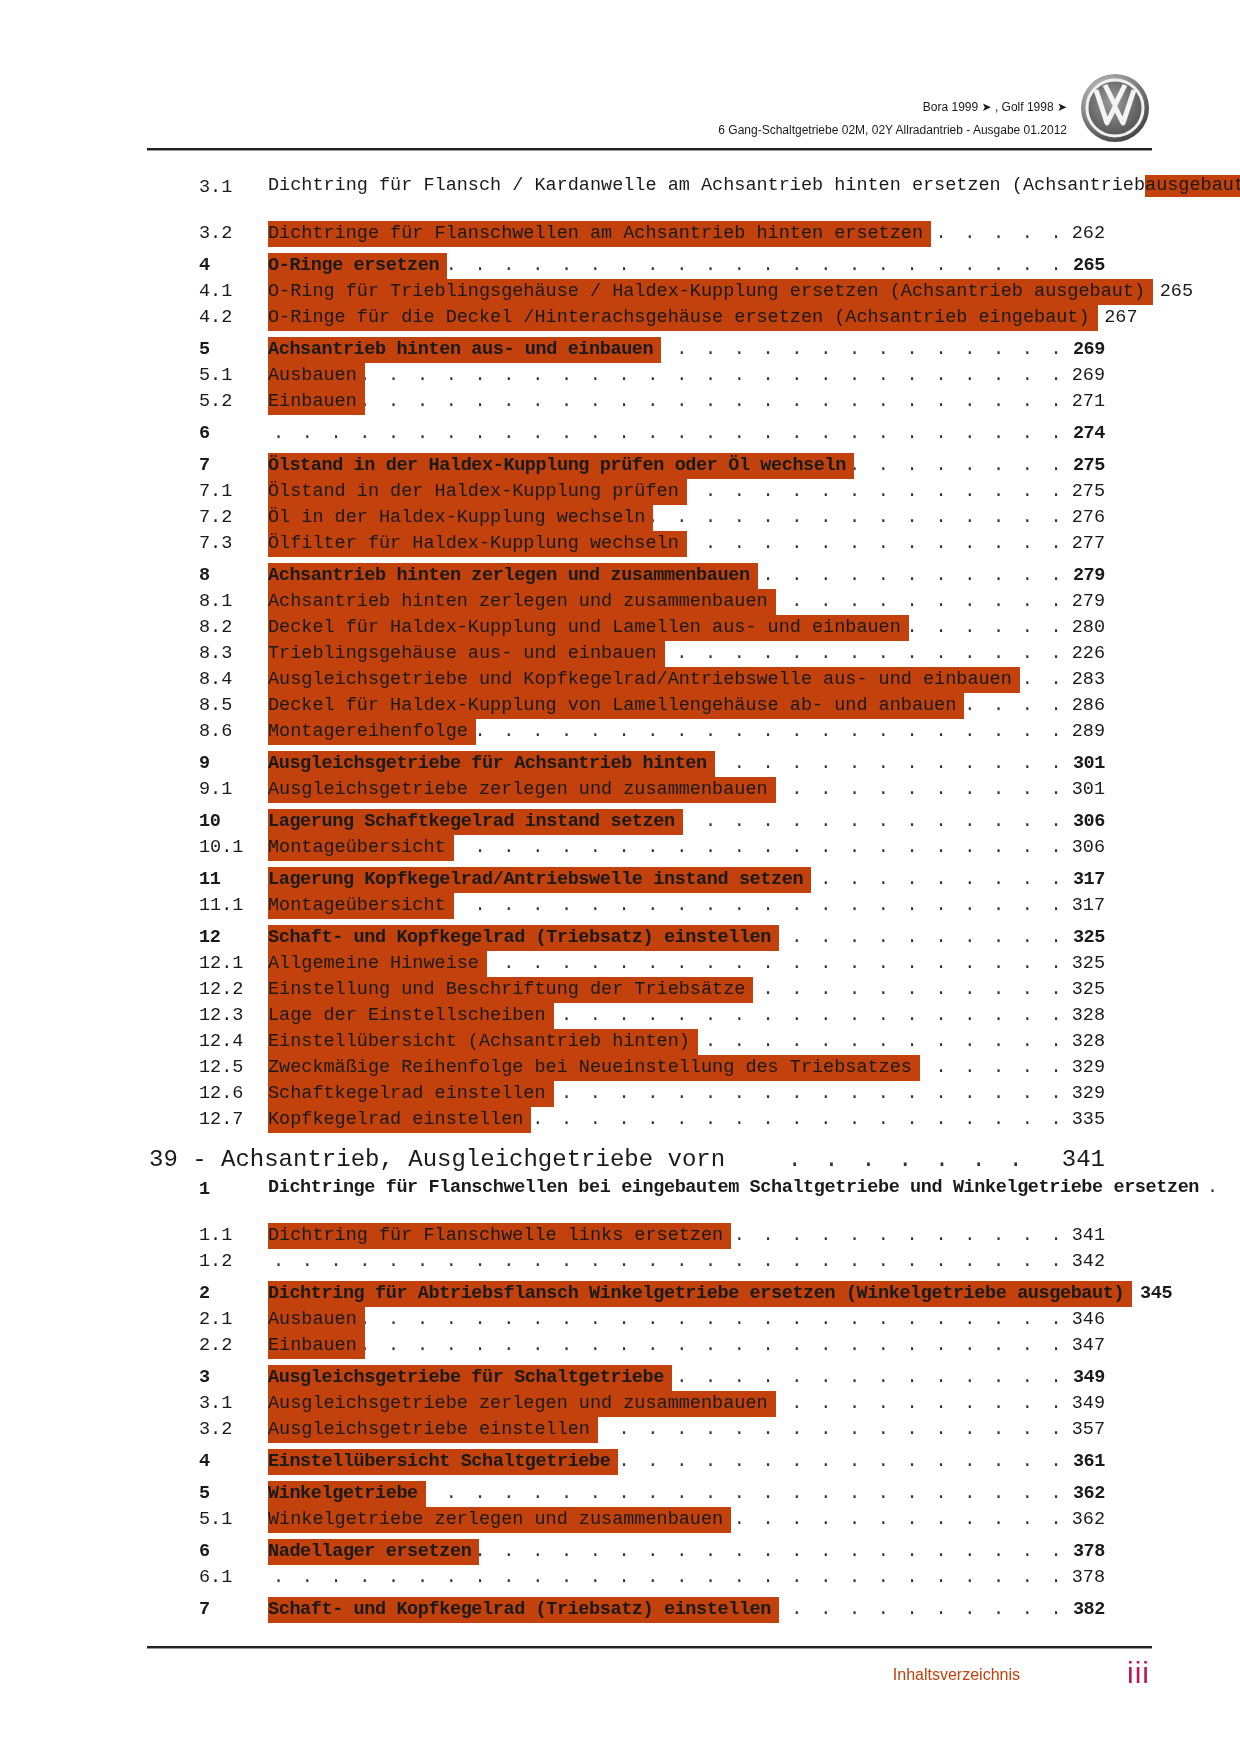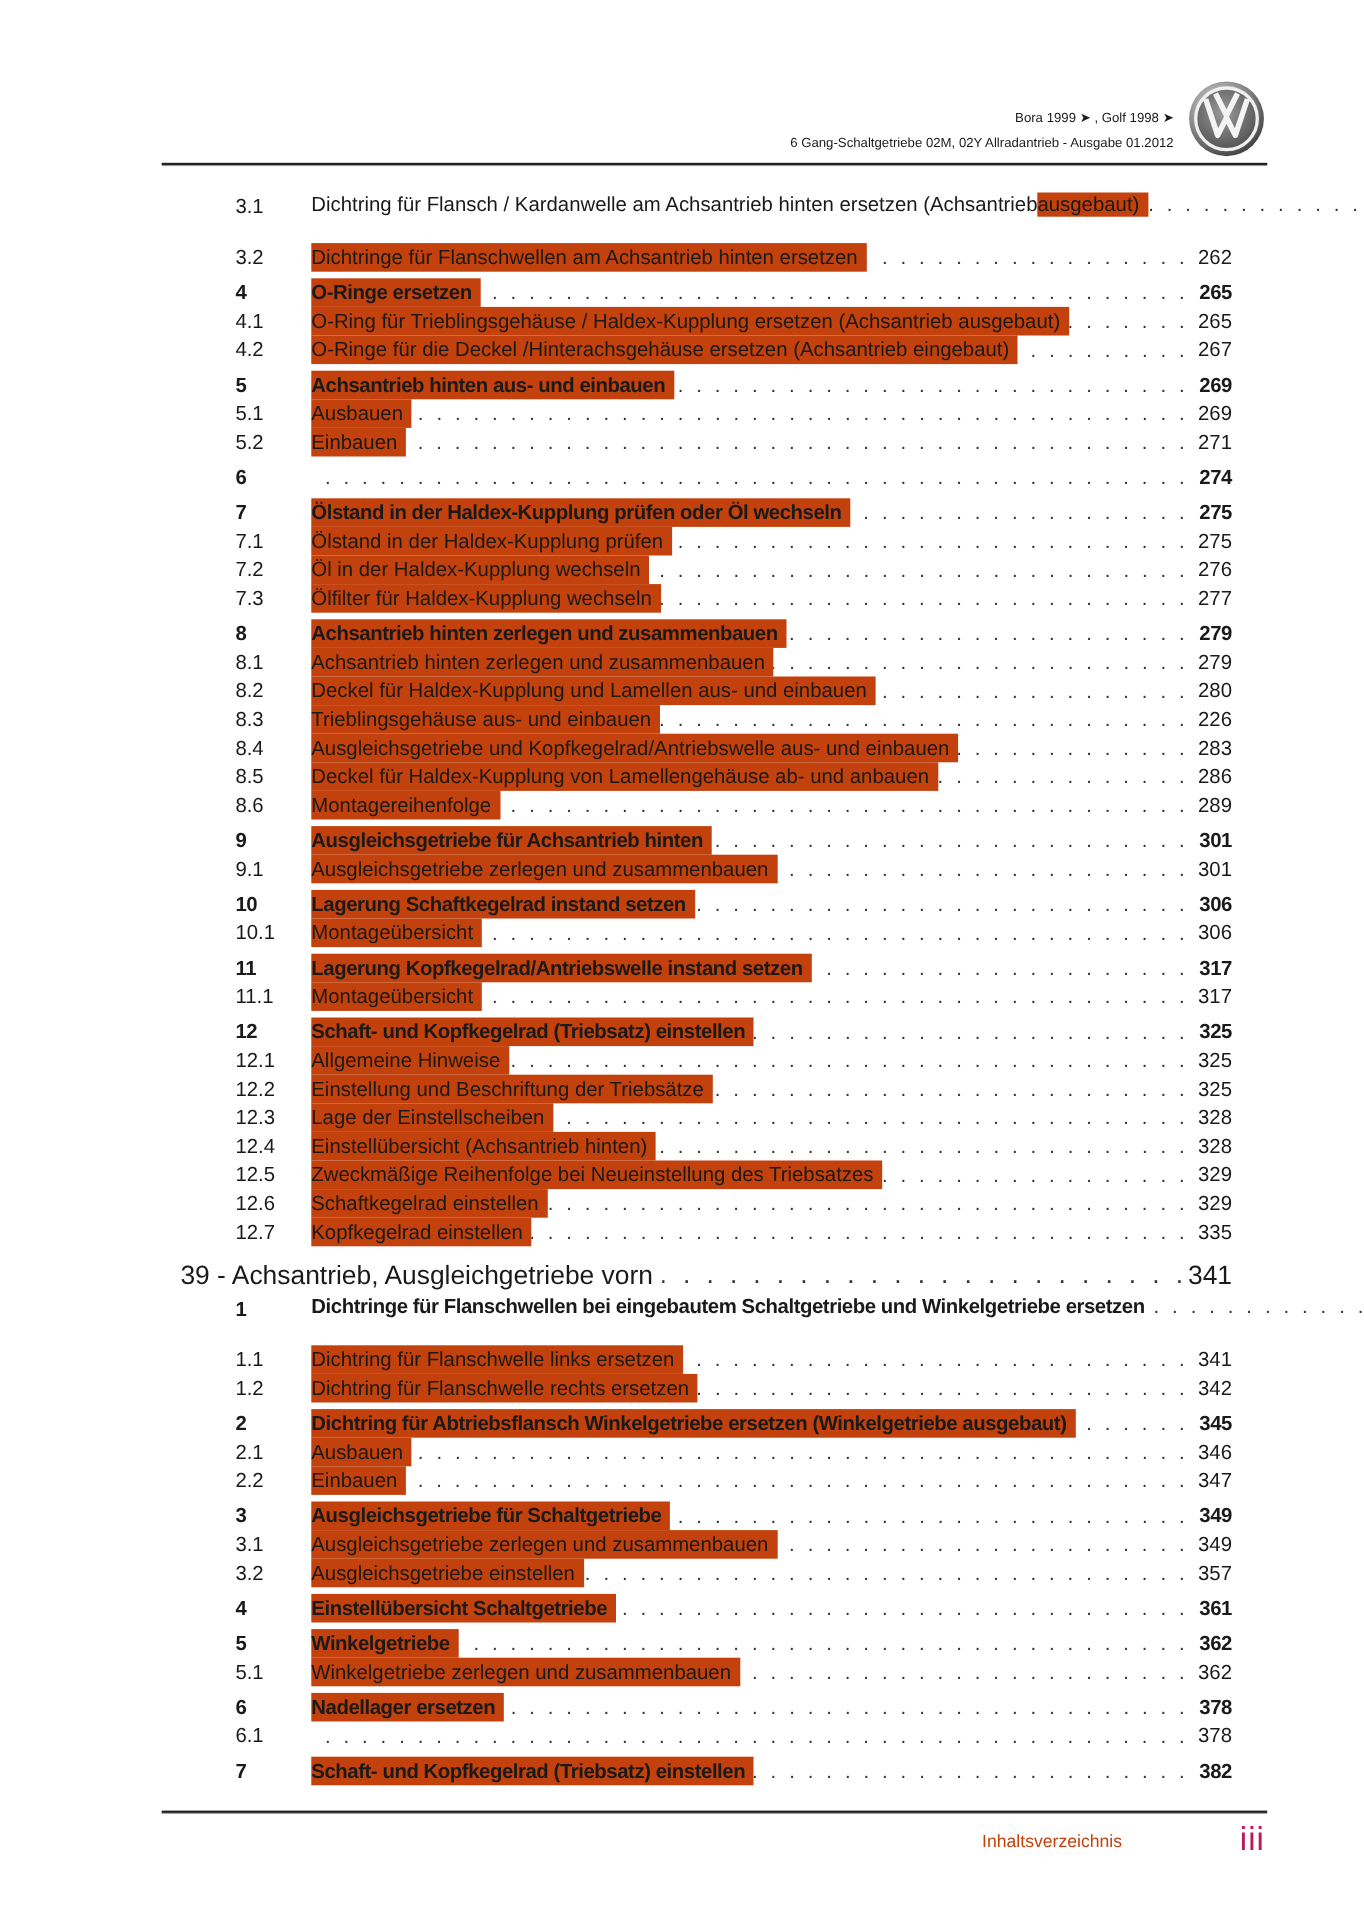--- a/index.html
+++ b/index.html
@@ -6,37 +6,37 @@
   body { width: 1240px; height: 1754px; position: relative; overflow: hidden;
          font-family: "Liberation Sans", "DejaVu Sans", sans-serif; color: #1a1a1a; }
   .hdr-line1, .hdr-line2 { position: absolute; right: 173px; font-size: 12px; white-space: nowrap; color: #1a1a1a; }
   .hdr-line1 { top: 100px; }
   .hdr-line2 { top: 123px; }
   .logo { position: absolute; left: 1080px; top: 73px; width: 70px; height: 70px; }
   .rule { position: absolute; left: 147px; width: 1005px; height: 2px; background: #222; box-shadow: 0 1px 0 #999; }
   .rule.top { top: 148px; }
   .rule.bottom { top: 1646px; }
 
-  .toc { position: absolute; left: 16px; top: 175px; width: 1194px; }
+  .toc { position: absolute; left: 1px; top: 175px; width: 1194px; font-family: Liberation Mono, monospace; }
   .row { position: relative; height: 26px; font-size: 18.5px; line-height: 26px; }
   .row.major { margin-top: 6px; }
   .row.major .num, .row.major .title, .row.major .page { font-weight: bold; letter-spacing: -0.4px; }
   .row .num { position: absolute; left: 198px; top: 0; white-space: nowrap; }
   .row .body { position: absolute; left: 267px; right: 90px; top: 0; display: flex; align-items: baseline; }
   .row .title { white-space: nowrap; background: #c2410c; padding-right: 8px; }
   .row .leader { flex: 1; overflow: hidden; white-space: nowrap; letter-spacing: 3.3px; color: #333; text-align: right; direction: rtl; }
   .row .page { white-space: nowrap; padding-left: 6px; min-width: 34px; text-align: right; }
   .row.tworow { height: 46px; }
   .row.tworow .body { flex-direction: row; align-items: stretch; }
   .row.tworow .line1 { white-space: nowrap; line-height: 22px; }
   .row.tworow .line2 { display: flex; align-items: baseline; line-height: 22px; }
   .row.tworow.major .line1 { font-weight: bold; letter-spacing: -0.4px; }
 
   .chapter { position: relative; height: 34px; margin-top: 10px; font-size: 24px; line-height: 34px; }
-  .chapter .body { position: absolute; left: 148px; right: 90px; top: 0; display: flex; align-items: baseline; }
+  .chapter .body { position: absolute; left: 148px; right: 90px; top: 0; display: flex; align-items: baseline; gap: 35px; }
   .chapter .title { white-space: nowrap; padding-right: 8px; }
   .chapter .leader { flex: 1; overflow: hidden; white-space: nowrap; letter-spacing: 4px; text-align: right; direction: rtl; color: #333; }
   .chapter .page { white-space: nowrap; }
 
   .footer-label { position: absolute; right: 220px; top: 1666px; font-size: 16px; color: #c2410c; }
   .footer-page { position: absolute; right: 90px; top: 1656px; font-size: 30px; color: #be185d; letter-spacing: 1px; }
 </style>
 </head>
 <body>
 
@@ -361,21 +361,20 @@
       <span class="num">1.1</span>
       <div class="body">
         <span class="title">Dichtring für Flanschwelle links ersetzen</span>
         <span class="leader"> . . . . . . . . . . . . . . . . . . . . . . . . . . . . . . . . . . . . . . . . . . . . . . . . . . . . . . . . . . . . . . . . . . . . . . . . .</span>
         <span class="page">341</span>
       </div>
     </div>
     <div class="row">
       <span class="num">1.2</span>
       <div class="body">
-        <span class="title">Dichtring für Flanschwelle rechts ersetzen</span>
         <span class="leader"> . . . . . . . . . . . . . . . . . . . . . . . . . . . . . . . . . . . . . . . . . . . . . . . . . . . . . . . . . . . . . . . . . . . . . . . . .</span>
         <span class="page">342</span>
       </div>
     </div>
     <div class="row major">
       <span class="num">2</span>
       <div class="body">
         <span class="title" style="font-weight: bold;">Dichtring für Abtriebsflansch Winkelgetriebe ersetzen (Winkelgetriebe ausgebaut)</span>
         <span class="leader"> . . . . . . . . . . . . . . . . . . . . . . . . . . . . . . . . . . . . . . . . . . . . . . . . . . . . . . . . . . . . . . . . . . . . . . . . .</span>
         <span class="page" style="font-weight: bold;">345</span>

